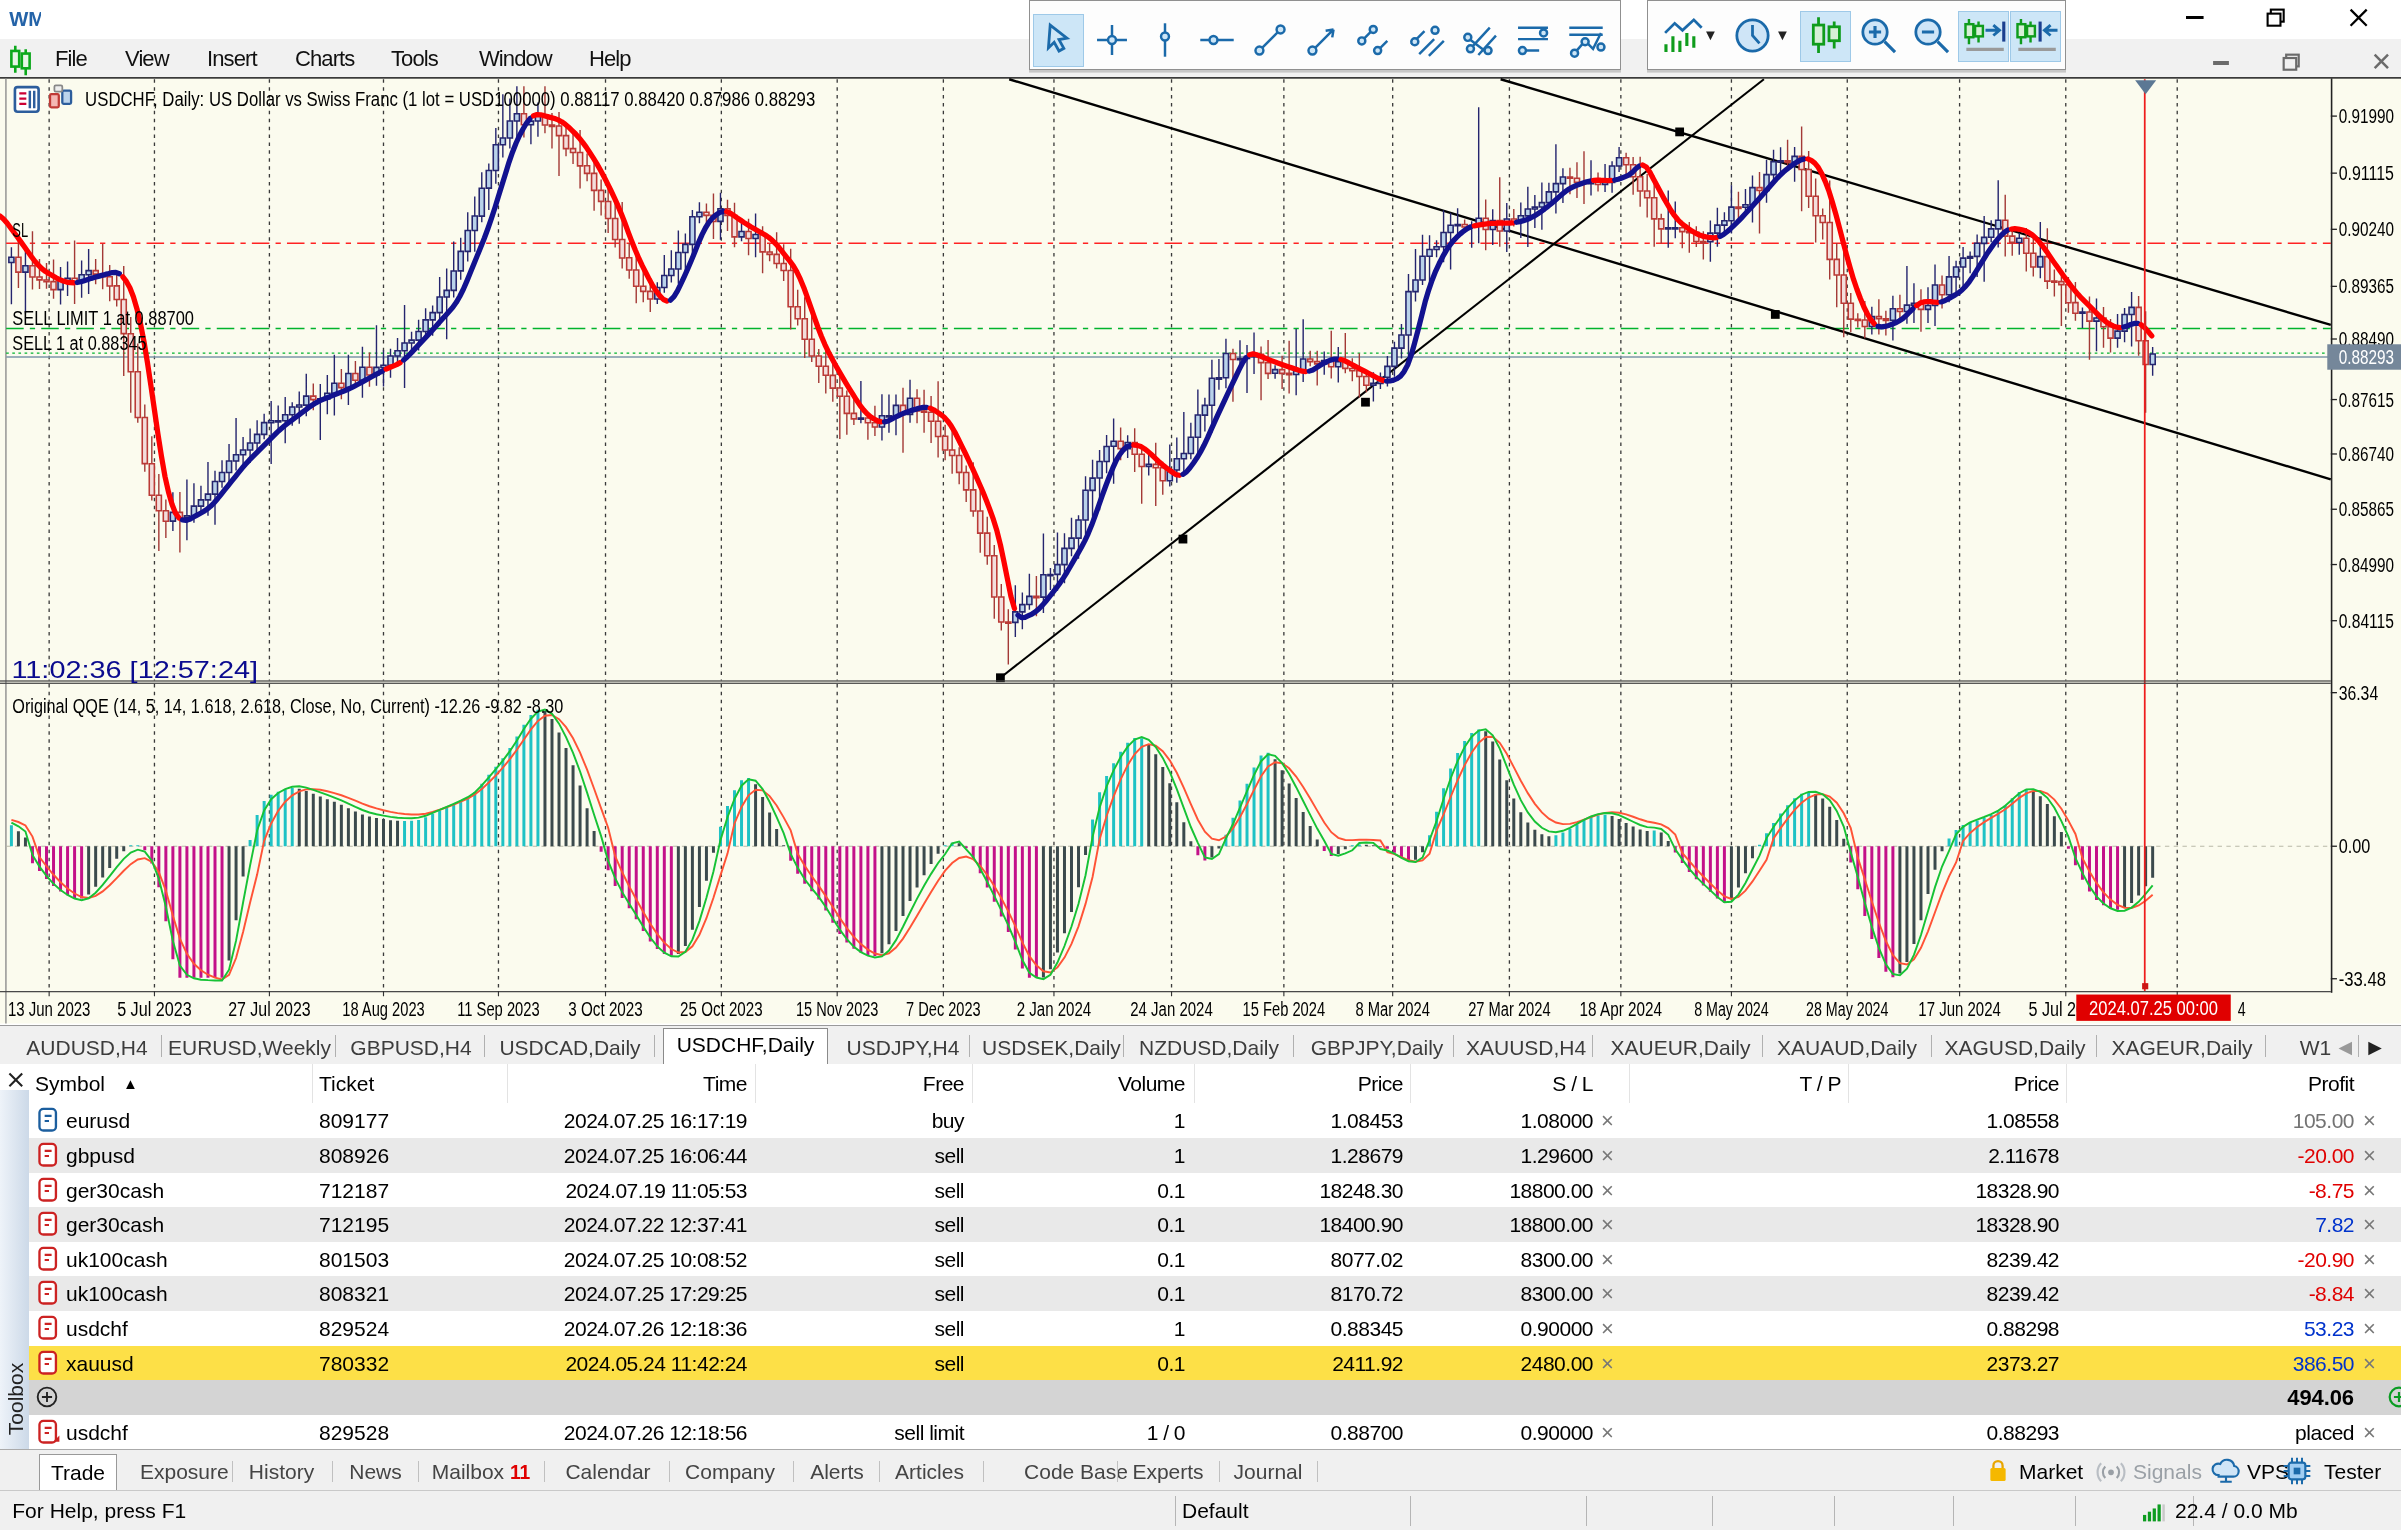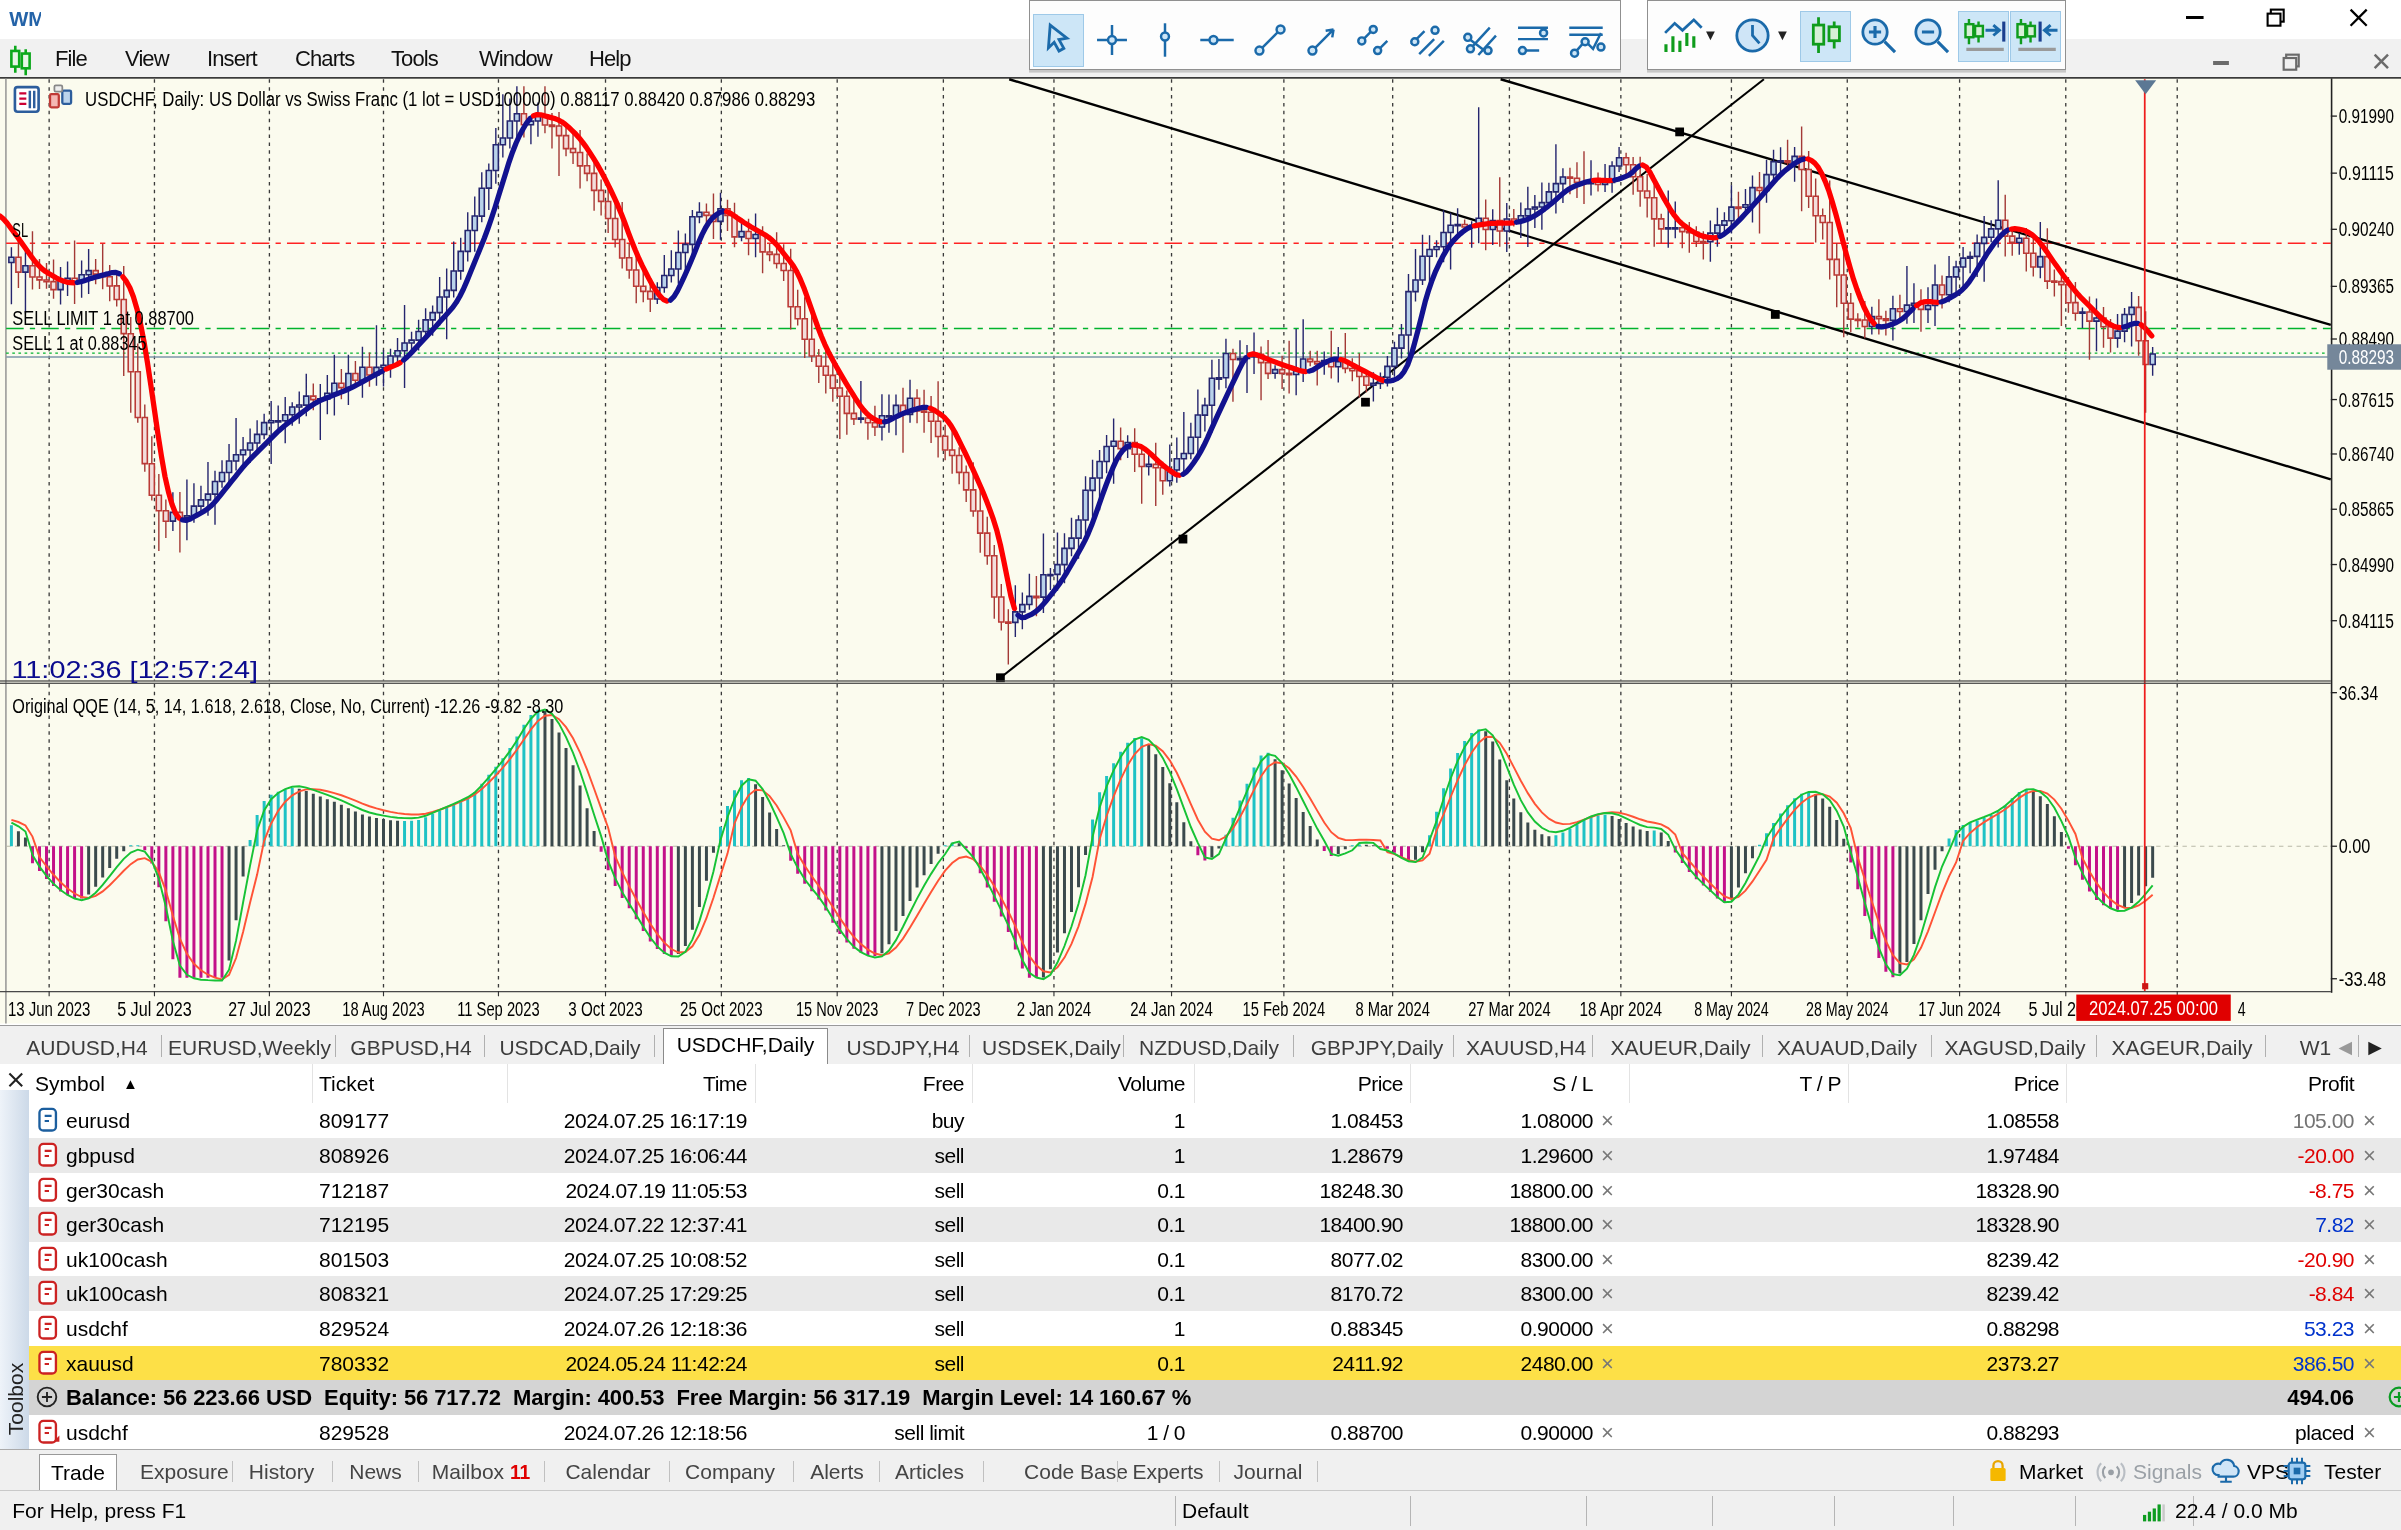--- a/index.html
+++ b/index.html
@@ -396,21 +396,21 @@
           <path d="M10 10h8M10 16h5" stroke="#cc2222" stroke-width="2.5"></path>
         </svg></div>
       <div class="cl" style="left:37px">gbpusd</div>
       <div class="cl" style="left:290px">808926</div>
       <div class="cr" style="right:1654px">2024.07.25 16:06:44</div>
       <div class="cr" style="right:1437px">sell</div>
       <div class="cr" style="right:1216px">1</div>
       <div class="cr" style="right:998px">1.28679</div>
       <div class="cr" style="right:808px">1.29600</div>
       <div class="xx" style="left:1572px">×</div>
-      <div class="cr" style="right:342px">1.97484</div>
+      <div class="cr" style="right:342px">2.11678</div>
       <div class="cr" style="right:47px;color:#e00000">-20.00</div>
       <div class="xx" style="left:2334px">×</div>
     </div>
     <div class="trow" style="top:109px;background:#ffffff">
       <div class="cic" style="left:7px"><svg width="26" height="28" viewBox="0 0 30 32">
           <rect x="4" y="2" width="19" height="25" rx="4.5" fill="#fff" stroke="#cc2222" stroke-width="2.7"></rect>
           <path d="M10 10h8M10 16h5" stroke="#cc2222" stroke-width="2.5"></path>
         </svg></div>
       <div class="cl" style="left:37px">ger30cash</div>
       <div class="cl" style="left:290px">712187</div>
@@ -525,21 +525,20 @@
       <div class="xx" style="left:1572px">×</div>
       <div class="cr" style="right:342px">0.88293</div>
       <div class="cr" style="right:47px;color:#000">placed</div>
       <div class="xx" style="left:2334px">×</div>
     </div>
   <div id="balrow">
     <svg class="abs" style="left:7px;top:6.1px" width="22" height="22" viewBox="0 0 26 26" fill="none" stroke="#222" stroke-width="2.2">
         <circle cx="13" cy="13" r="11"></circle>
         <path d="M13 7v12M7 13h12"></path>
       </svg>
-    <span style="position:absolute;left:37px">Balance: 56 223.66 USD&nbsp;&nbsp;Equity: 56 717.72&nbsp;&nbsp;Margin: 400.53&nbsp;&nbsp;Free Margin: 56 317.19&nbsp;&nbsp;Margin Level: 14 160.67 %</span>
     <span style="position:absolute;right:47px">494.06</span>
     <svg class="abs" style="left:2359px;top:6.1px" width="22" height="22" viewBox="0 0 26 26" fill="none" stroke="#0a9c22" stroke-width="2.6">
         <circle cx="13" cy="13" r="11"></circle>
         <path d="M13 7v12M7 13h12"></path>
       </svg>
   </div>
   <div id="btabs">
       <div class="btab act" style="left:39px;width:78px">Trade</div>
       <div class="btab" style="left:140px;width:82px">Exposure</div>
       <div class="bsep" style="left:232px"></div>

